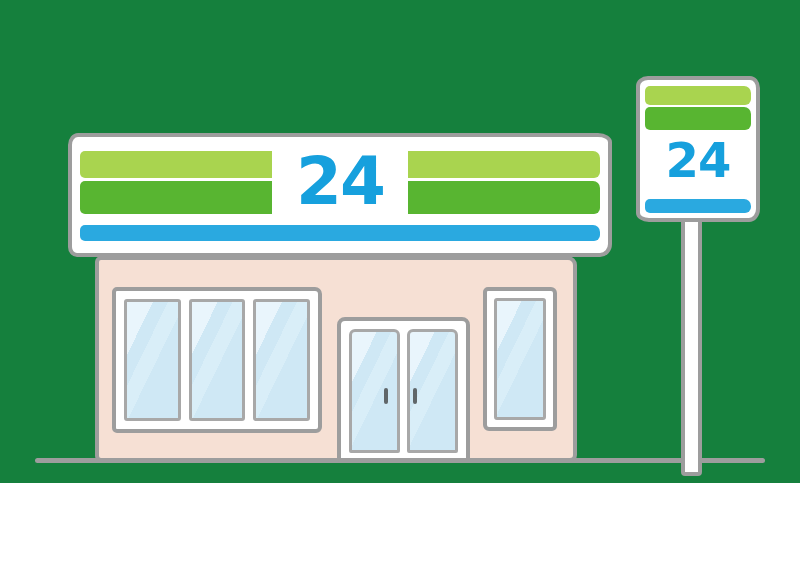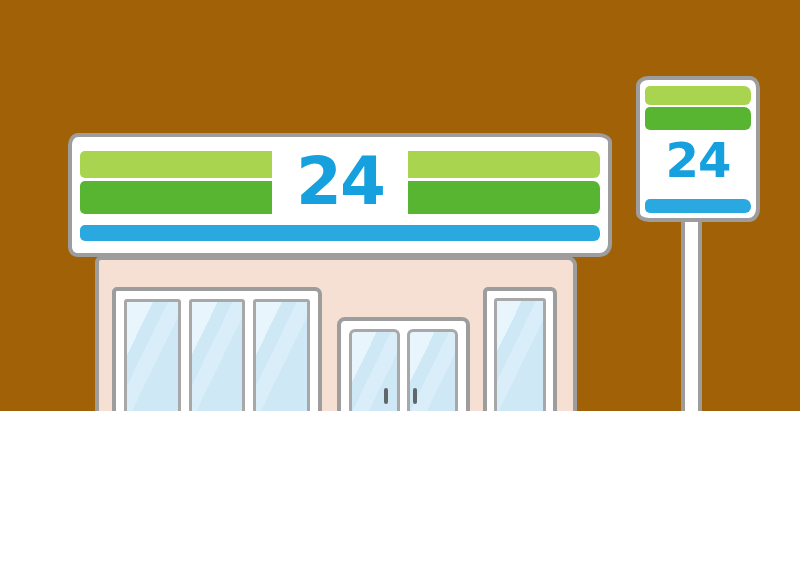--- a/index.html
+++ b/index.html
@@ -1,18 +1,18 @@
 <!DOCTYPE html>
 <html style="--stripe-light-green: #a9d44f; --stripe-green: #58b531; --stripe-blue: #2aa9e0; --sign-text-blue: #16a0dd; --wall: #f6e0d4; --outline: #9d9d9d; --outline-light: #a8a8a8; --glass-base: #cfe8f5; --glass-mid: #d9eef8; --glass-highlight: #e9f5fc; --frame-white: #ffffff; --handle-gray: #606669; --ground: #9d9d9d;"><head>
 <meta charset="utf-8">
 <style>
   html, body { margin:0; padding:0; background:#ffffff; }
   .scene {
-    position:relative; width:800px; height:411px; margin:0 auto;
-    background:#a16207; overflow:hidden;
+    position:relative; width:800px; height:483px; margin:0 auto;
+    background:#15803d; overflow:hidden;
     font-family:"DejaVu Sans","Liberation Sans",sans-serif;
   }
   
   .ground {
     position:absolute; left:35px; top:458px; width:730px; height:5px;
     background:var(--ground,#9d9d9d); border-radius:3px; z-index:0;
   }
   
   .building {
     position:absolute; left:95px; top:256px; width:482px; height:206px;

